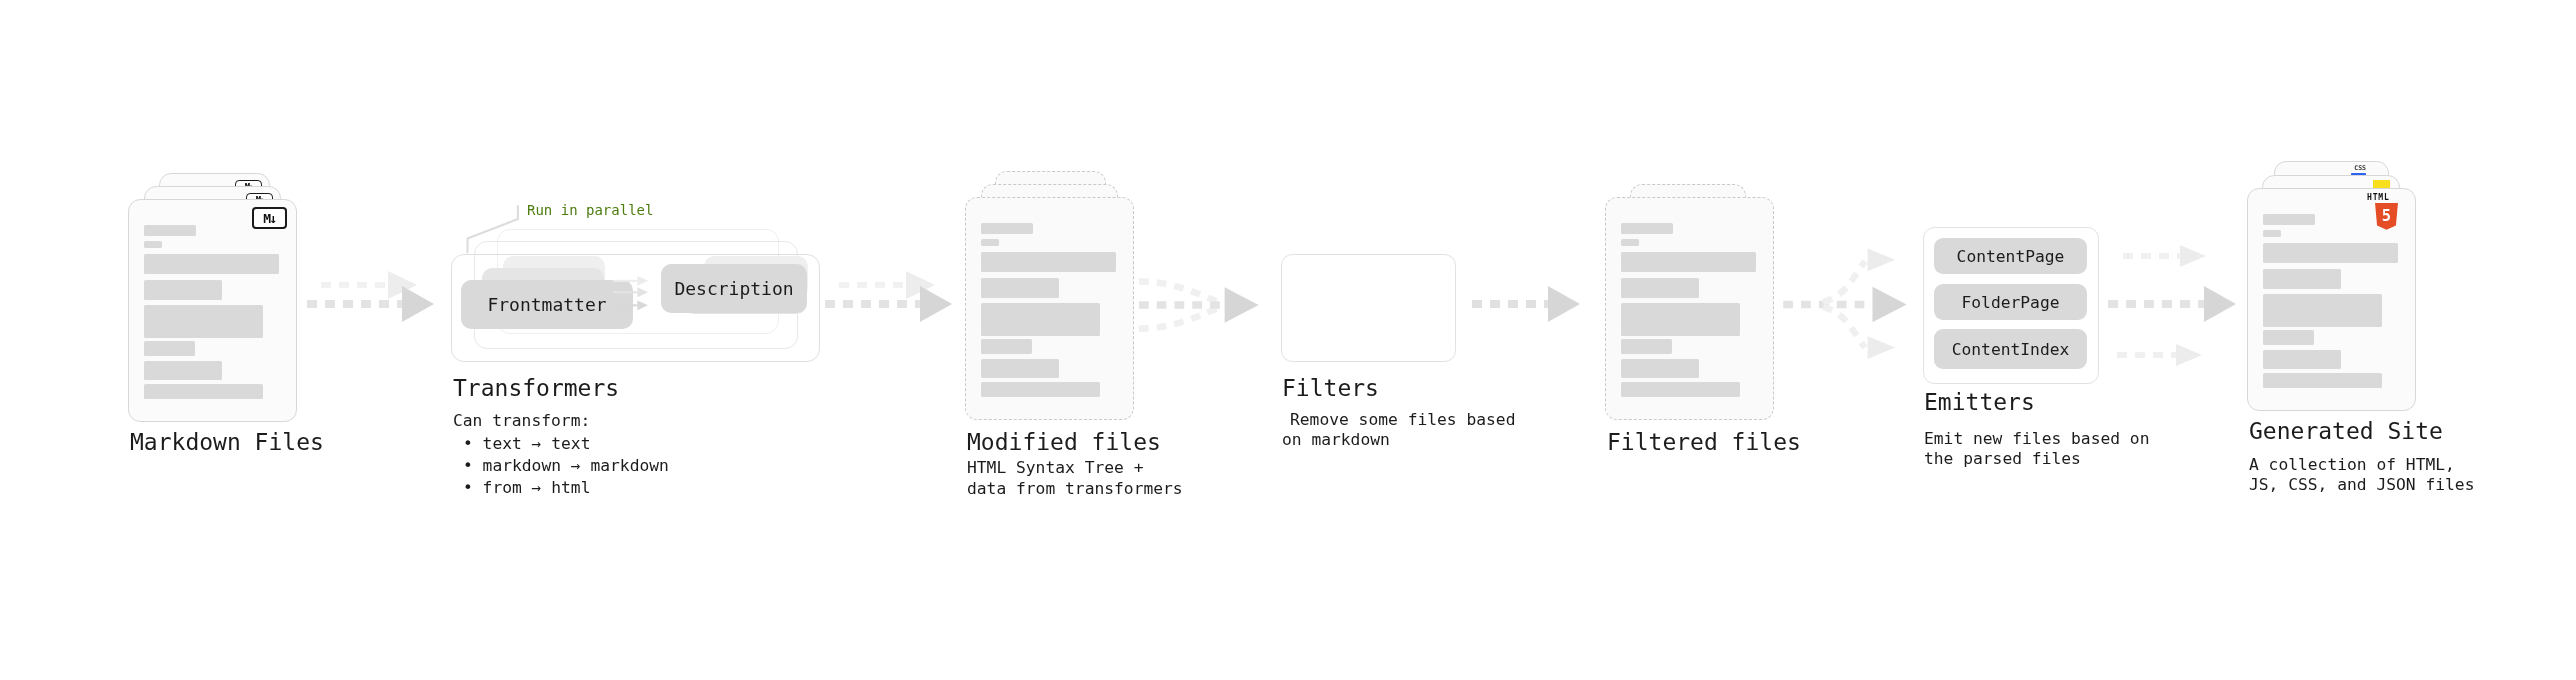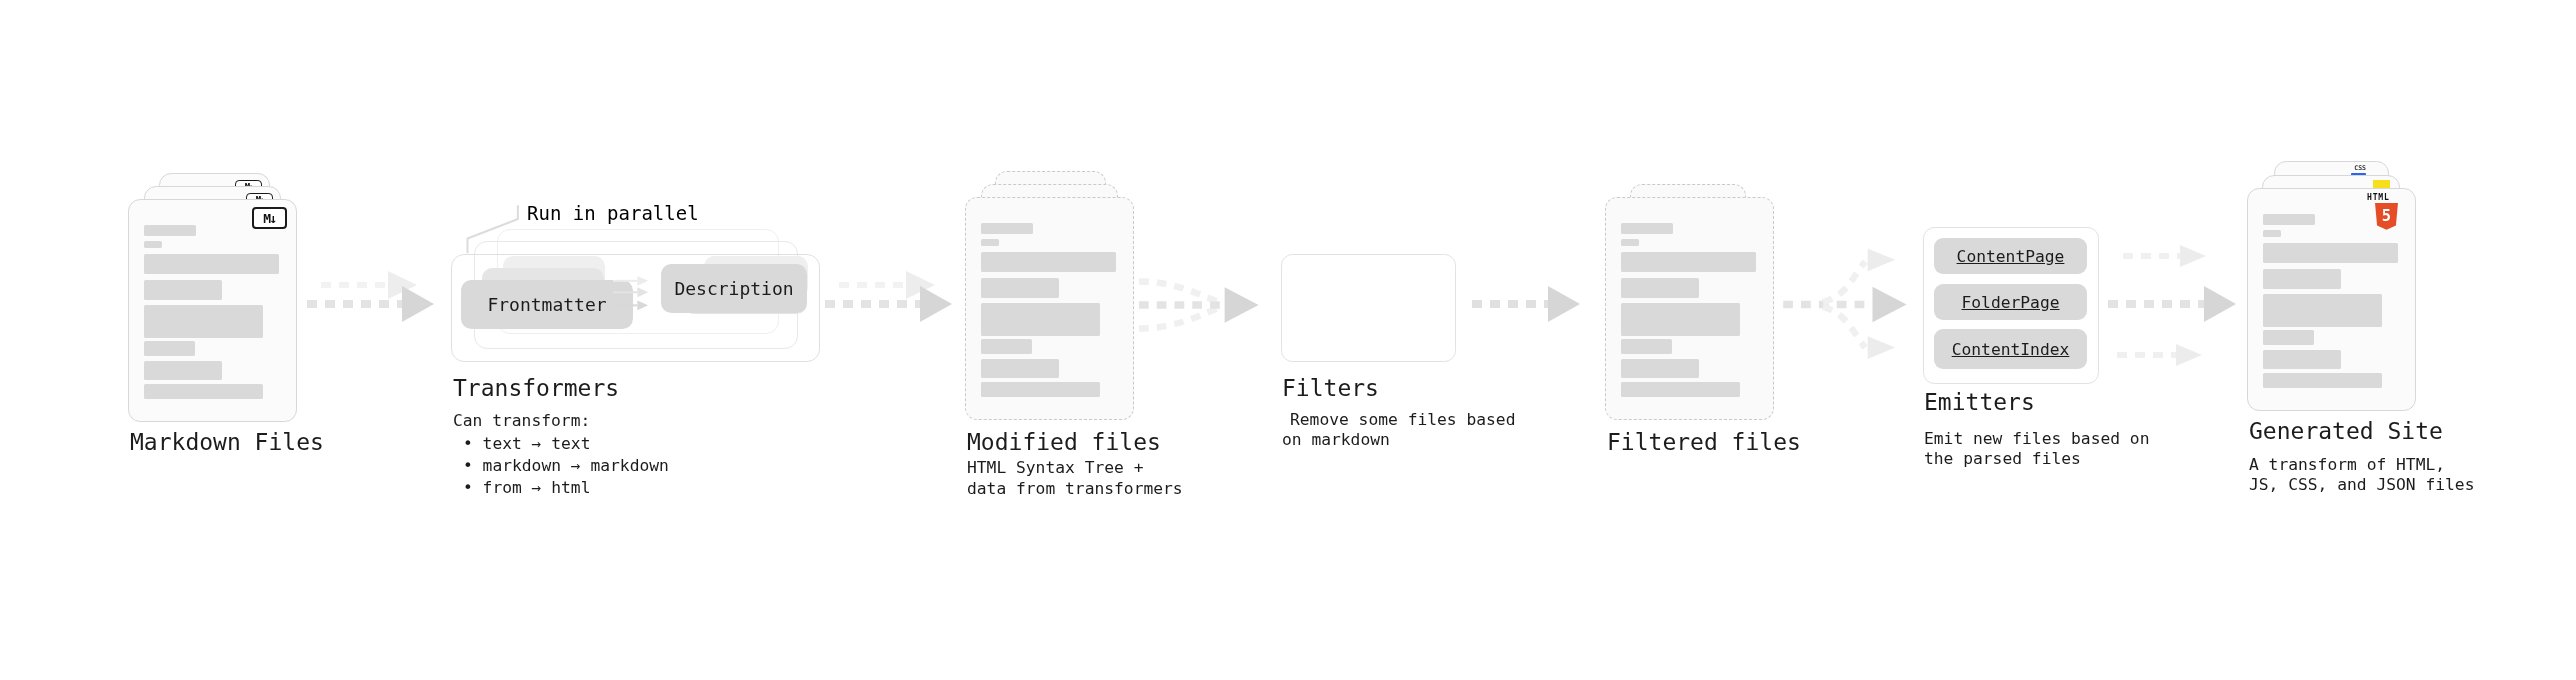--- a/index.html
+++ b/index.html
@@ -34,25 +34,25 @@
   .cssb .t{font-size:6.5px;font-weight:bold;color:#333;line-height:1;}
   .cssb .u{height:3.3px;background:#2965f1;margin-top:0.8px;border-radius:0.8px;}
   .jsb{position:absolute;top:4.1px;right:9px;width:17px;height:9.8px;background:#f7df1e;}
   
   .frame{position:absolute;border:1.6px solid #e0e0e0;border-radius:13px;background:transparent;}
   .frame.solidbg{background:#fff;}
   .gbtn{position:absolute;background:#d9d9d9;border-radius:10.6px;color:#1c1c1c;
     display:flex;align-items:center;justify-content:center;font-size:18px;}
   .gbtn.lv2{background:#e5e5e5;}
   .gbtn.lv3{background:#efefef;}
-  .gbtn.emit{font-size:16.3px;border-radius:9px;text-decoration:underline;}
+  .gbtn.emit{font-size:16.3px;border-radius:9px;}
   
   .h{position:absolute;font-size:23px;white-space:nowrap;}
   .s{position:absolute;font-size:16.3px;white-space:nowrap;}
-  .note{position:absolute;font-size:19px;color:#000000;white-space:nowrap;}
+  .note{position:absolute;font-size:14px;color:#4d7c0f;white-space:nowrap;}
   
   .arr{position:absolute;display:flex;align-items:center;}
   .arr .dash{height:7.3px;background:repeating-linear-gradient(90deg,var(--dc) 0 9.8px,transparent 9.8px 18px);}
   .arr .tri{width:0;height:0;border-top:18px solid transparent;border-bottom:18px solid transparent;
     border-left:32.5px solid var(--hc);}
   .arr.bk .dash{height:6.5px;}
   .arr.bk .tri{border-top-width:14.6px;border-bottom-width:14.6px;border-left-width:29px;}
   .arr.sm .dash{height:6.5px;}
   .arr.sm .tri{border-top-width:11.4px;border-bottom-width:11.4px;border-left-width:26px;}
   svg{position:absolute;overflow:visible;}
@@ -226,17 +226,17 @@
     <div class="bar b1"></div>
     <div class="bar b2"></div>
     <div class="bar b3"></div>
     <div class="bar b4"></div>
     <div class="bar b5"></div>
     <div class="bar b6"></div>
     <div class="bar b7"></div>
     <div class="bar b8"></div>
   </div>
   <div class="h" style="left:2249px;top:418px;">Generated Site</div>
-  <div class="s" style="left:2249px;top:455px;">A transform of HTML,</div>
+  <div class="s" style="left:2249px;top:455px;">A collection of HTML,</div>
   <div class="s" style="left:2249px;top:475px;">JS, CSS, and JSON files</div>
 
 </div>
 
 
 </body></html>

